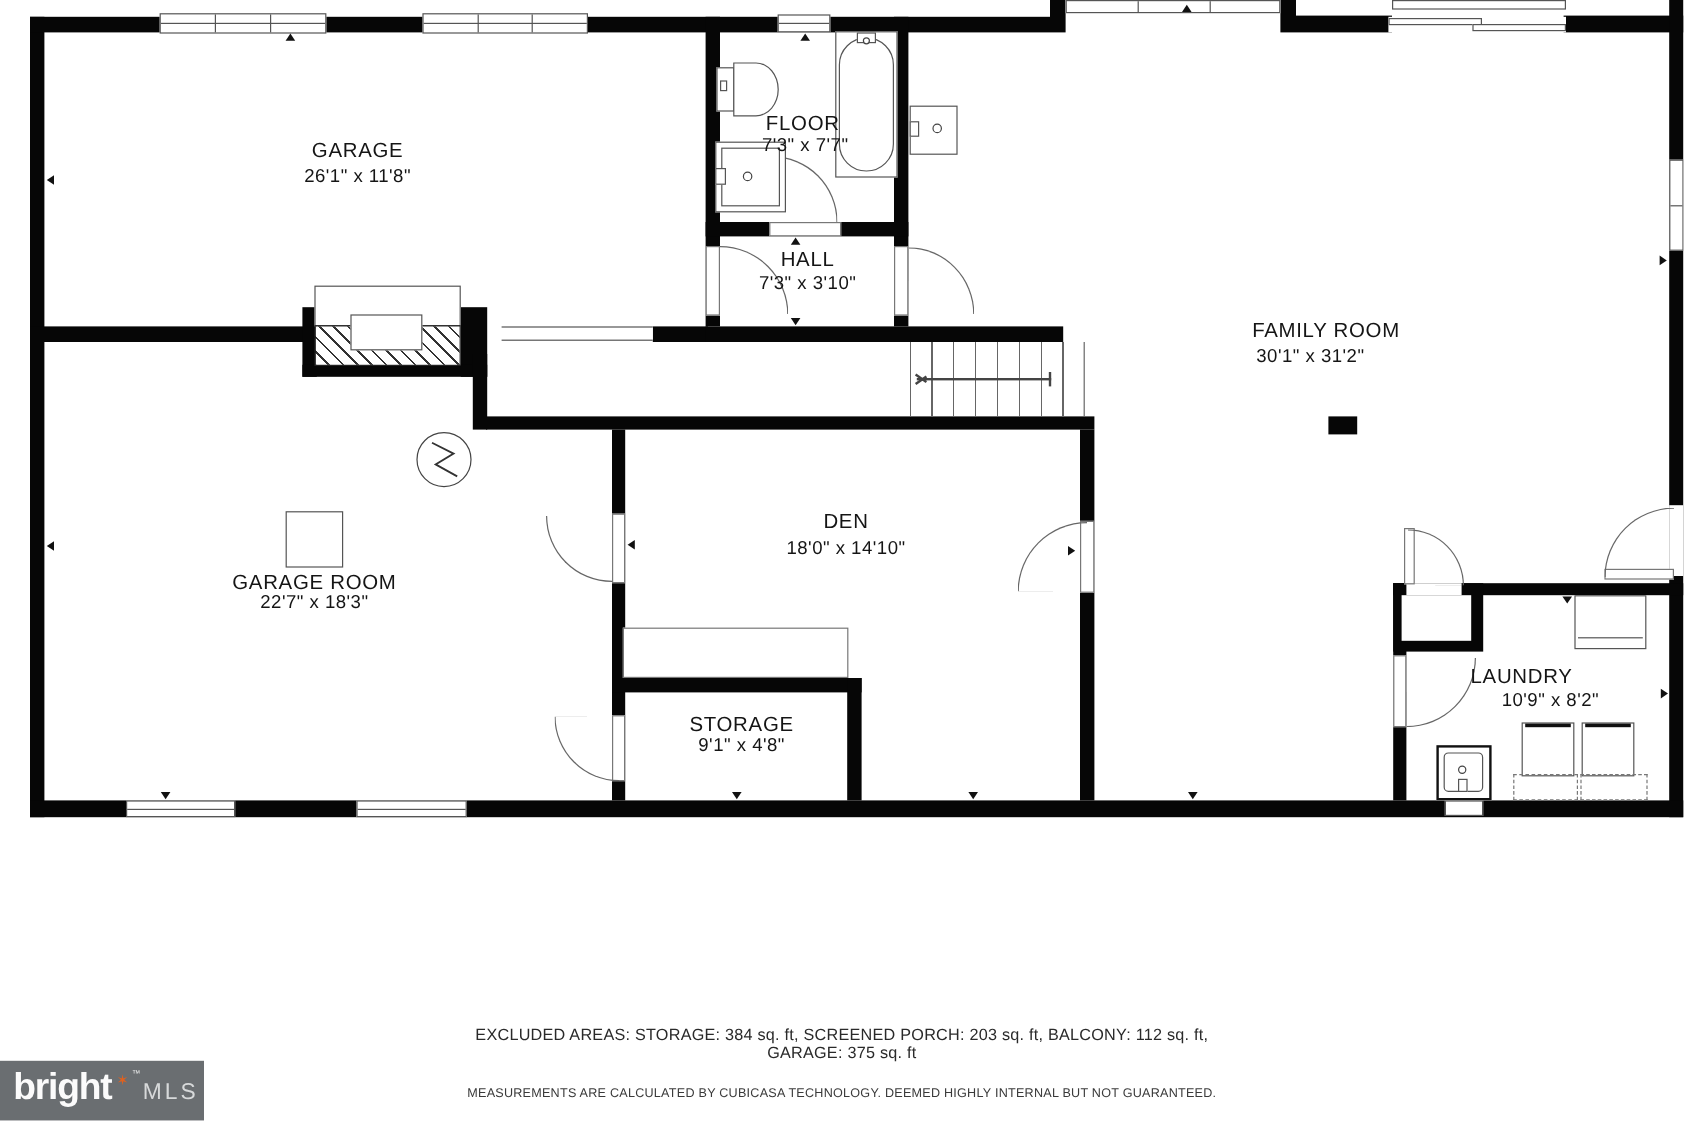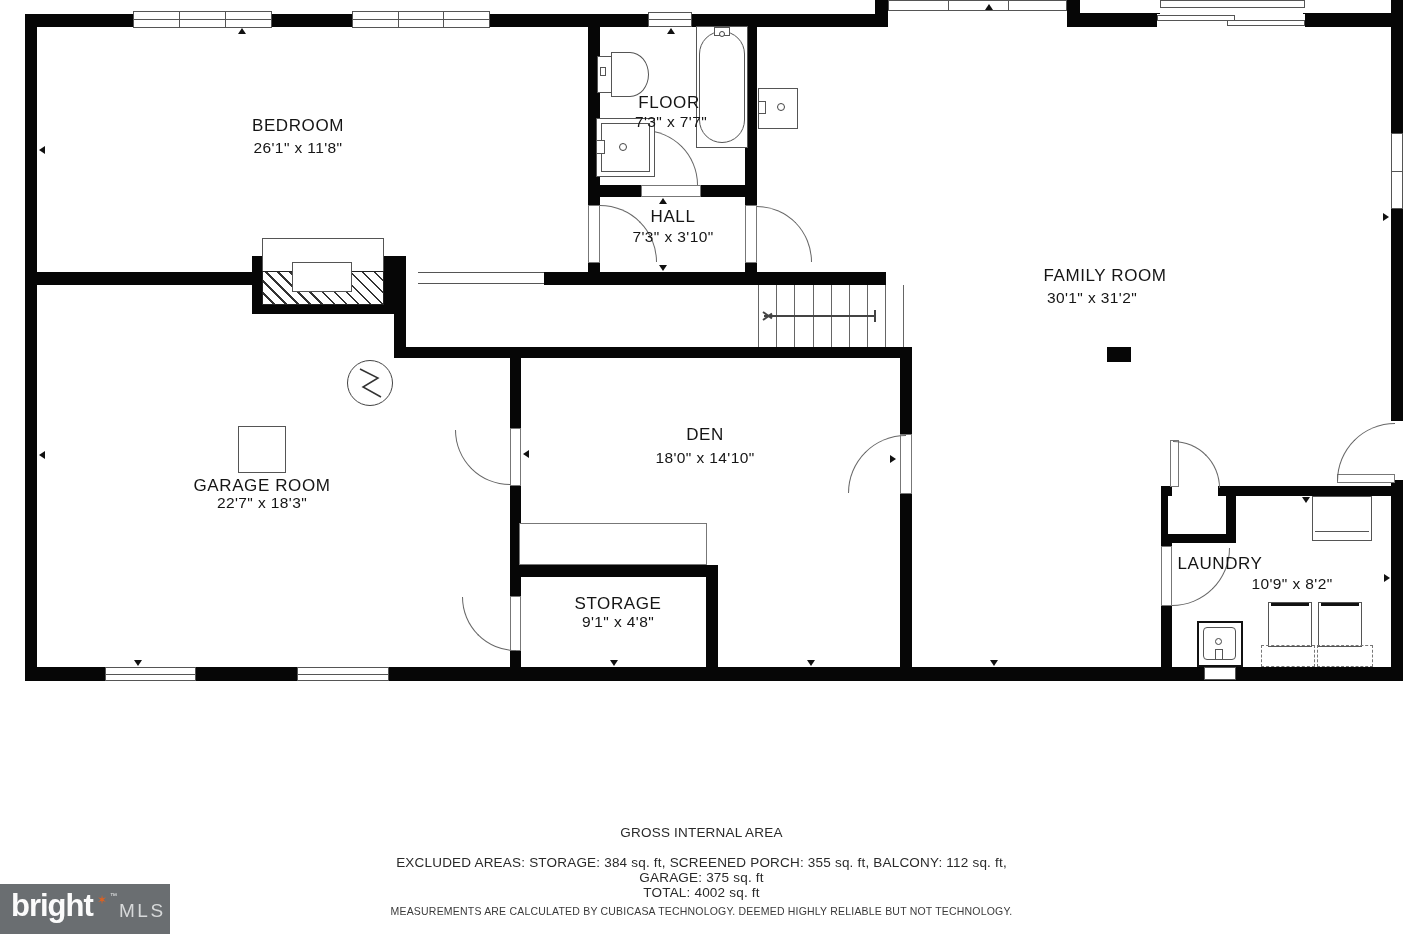--- a/index.html
+++ b/index.html
@@ -191,42 +191,40 @@
   <div class="tick t-up" style="left:667px;top:28px"></div>
   <div class="tick t-up" style="left:659px;top:198px"></div>
   <div class="tick t-down" style="left:659px;top:265px"></div>
   <div class="tick t-left" style="left:523px;top:450px"></div>
   <div class="tick t-right" style="left:890px;top:455px"></div>
   <div class="tick t-right" style="left:1383px;top:213px"></div>
   <div class="tick t-right" style="left:1384px;top:574px"></div>
   <div class="tick t-left" style="left:39px;top:146px"></div>
   <div class="tick t-left" style="left:39px;top:451px"></div>
 
-  <div class="lbl" style="left:298px;top:126px">BEDROOM</div>
+  <div class="lbl" style="left:298px;top:126px">GARAGE</div>
   <div class="dim" style="left:298px;top:148px">26'1" x 11'8"</div>
   <div class="lbl" style="left:669px;top:103px">FLOOR</div>
   <div class="dim" style="left:671px;top:122px">7'3" x 7'7"</div>
   <div class="lbl" style="left:673px;top:217px">HALL</div>
   <div class="dim" style="left:673px;top:237px">7'3" x 3'10"</div>
   <div class="lbl" style="left:1105px;top:276px">FAMILY ROOM</div>
   <div class="dim" style="left:1092px;top:298px">30'1" x 31'2"</div>
   <div class="lbl" style="left:262px;top:486px">GARAGE ROOM</div>
   <div class="dim" style="left:262px;top:503px">22'7" x 18'3"</div>
   <div class="lbl" style="left:705px;top:435px">DEN</div>
   <div class="dim" style="left:705px;top:458px">18'0" x 14'10"</div>
   <div class="lbl" style="left:618px;top:604px">STORAGE</div>
   <div class="dim" style="left:618px;top:622px">9'1" x 4'8"</div>
-  <div class="lbl" style="left:1220px;top:564px">LAUNDRY</div>
+  <div class="lbl" style="left:1268px;top:564px">LAUNDRY</div>
   <div class="dim" style="left:1292px;top:584px">10'9" x 8'2"</div>
 
-  <div class="footer-line" style="top:825px">GROSS INTERNAL AREA</div>
-  <div class="footer-line" style="top:855px">EXCLUDED AREAS: STORAGE: 384 sq. ft, SCREENED PORCH: 355 sq. ft, BALCONY: 112 sq. ft,</div>
+  <div class="footer-line" style="top:855px">EXCLUDED AREAS: STORAGE: 384 sq. ft, SCREENED PORCH: 203 sq. ft, BALCONY: 112 sq. ft,</div>
   <div class="footer-line" style="top:870px">GARAGE: 375 sq. ft</div>
-  <div class="footer-line" style="top:885px">TOTAL: 4002 sq. ft</div>
-  <div class="footer-line footer-small" style="top:905px">MEASUREMENTS ARE CALCULATED BY CUBICASA TECHNOLOGY. DEEMED HIGHLY RELIABLE BUT NOT TECHNOLOGY.</div>
+  <div class="footer-line footer-small" style="top:905px">MEASUREMENTS ARE CALCULATED BY CUBICASA TECHNOLOGY. DEEMED HIGHLY INTERNAL BUT NOT GUARANTEED.</div>
 
   <div id="logo">
     <span class="brand">bright</span>
     <span class="star">✶</span>
     <span class="tm">™</span>
     <span class="mls">MLS</span>
   </div>
 
 </div>
 

